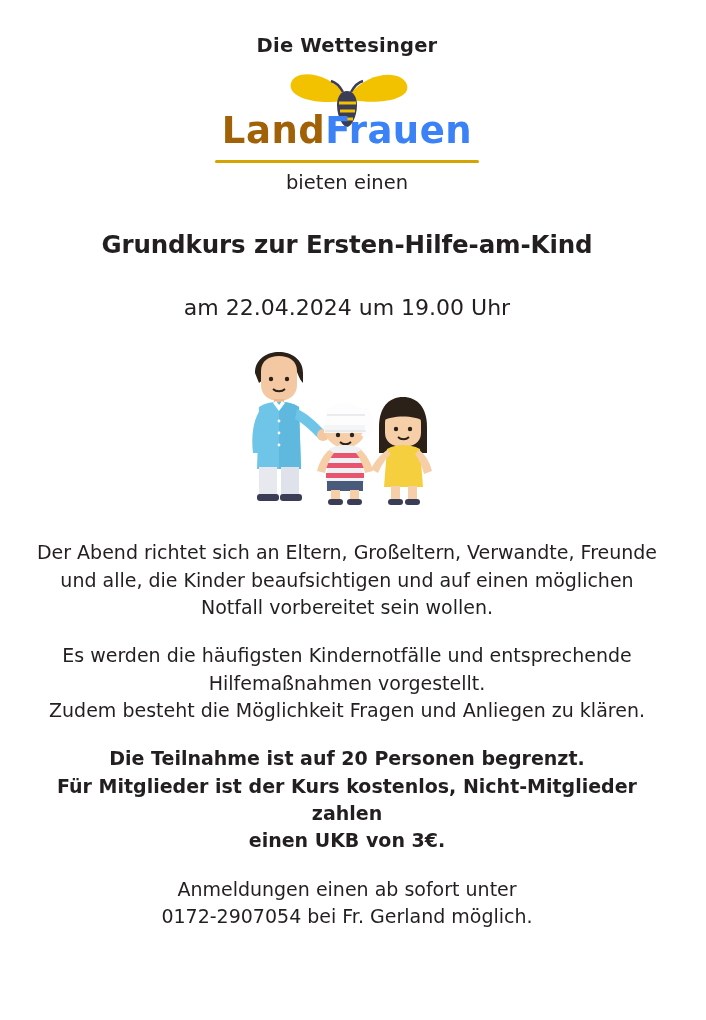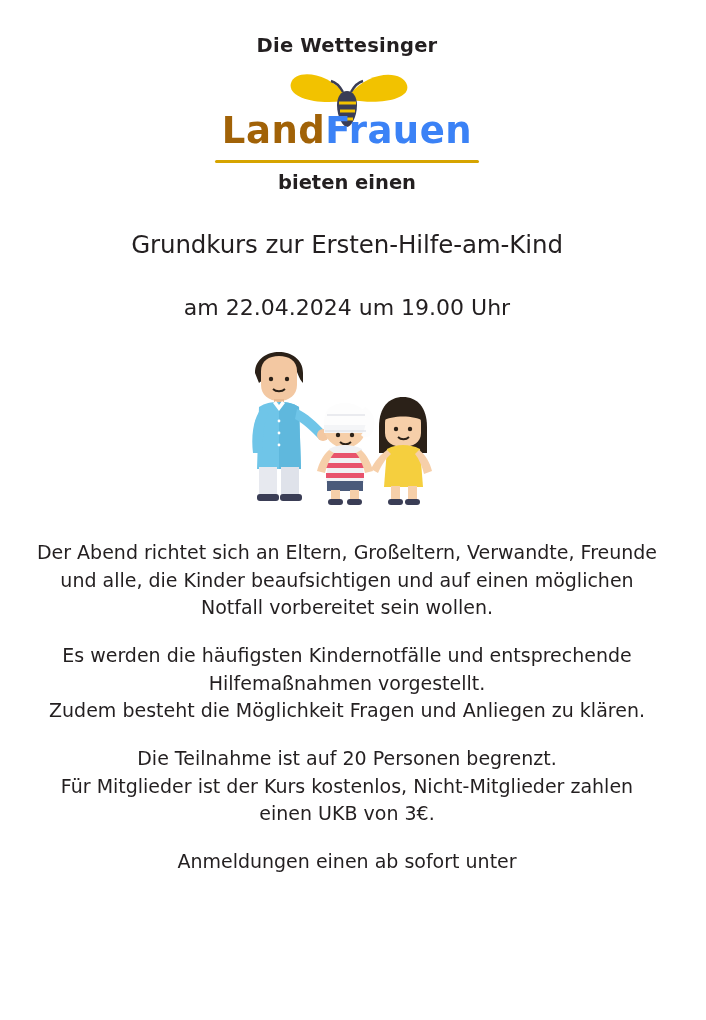--- a/index.html
+++ b/index.html
@@ -71,28 +71,28 @@
     top: 95px;
     width: 264px;
     height: 3px;
     background: #d6a400;
     border-radius: 2px;
   }
 
   .line-offer {
     text-align: center;
     font-size: 19.5px;
+    font-weight: normal;
+    margin-top: 14px;
+  }
+
+  .course-title {
+    text-align: center;
+    font-size: 24.5px;
     font-weight: bold;
-    margin-top: 14px;
-  }
-
-  .course-title {
-    text-align: center;
-    font-size: 24.5px;
-    font-weight: normal;
     margin-top: 36px;
     letter-spacing: -0.1px;
   }
 
   .when {
     text-align: center;
     font-size: 22px;
     line-height: 1.42;
     margin-top: 33px;
   }
@@ -114,21 +114,21 @@
   .body-block {
     margin-top: 22px;
     text-align: center;
     font-size: 19px;
     line-height: 1.44;
   }
   .body-block p {
     margin: 0 0 21px 0;
   }
   .body-block p:last-child { margin-bottom: 0; }
-  .bold { font-weight: normal; }
+  .bold { font-weight: bold; }
 </style>
 </head>
 <body>
 
 <div class="page">
 
   <div class="line-top">Die Wettesinger</div>
 
   <div class="logo-wrap">
     <div class="logo-inner">
@@ -263,16 +263,17 @@
       <span>Hilfemaßnahmen vorgestellt.</span><br>
       <span>Zudem besteht die Möglichkeit Fragen und Anliegen zu klären.</span>
     </p>
     <p class="bold">
       <span>Die Teilnahme ist auf 20 Personen begrenzt.</span><br>
       <span>Für Mitglieder ist der Kurs kostenlos, Nicht-Mitglieder zahlen</span><br>
       <span>einen UKB von 3€.</span>
     </p>
     <p>
       <span>Anmeldungen einen ab sofort unter</span><br>
+      <span>0172-2907054 bei Fr. Gerland möglich.</span>
     </p>
   </div>
 
 </div>
 
 </body></html>

